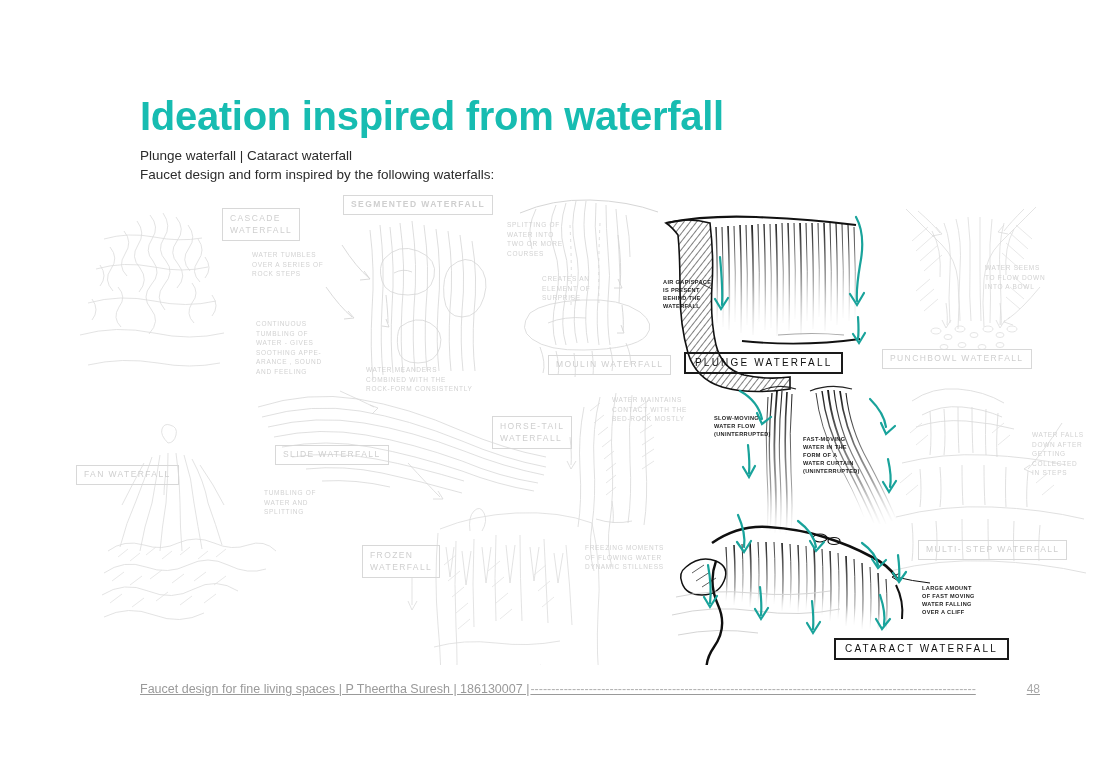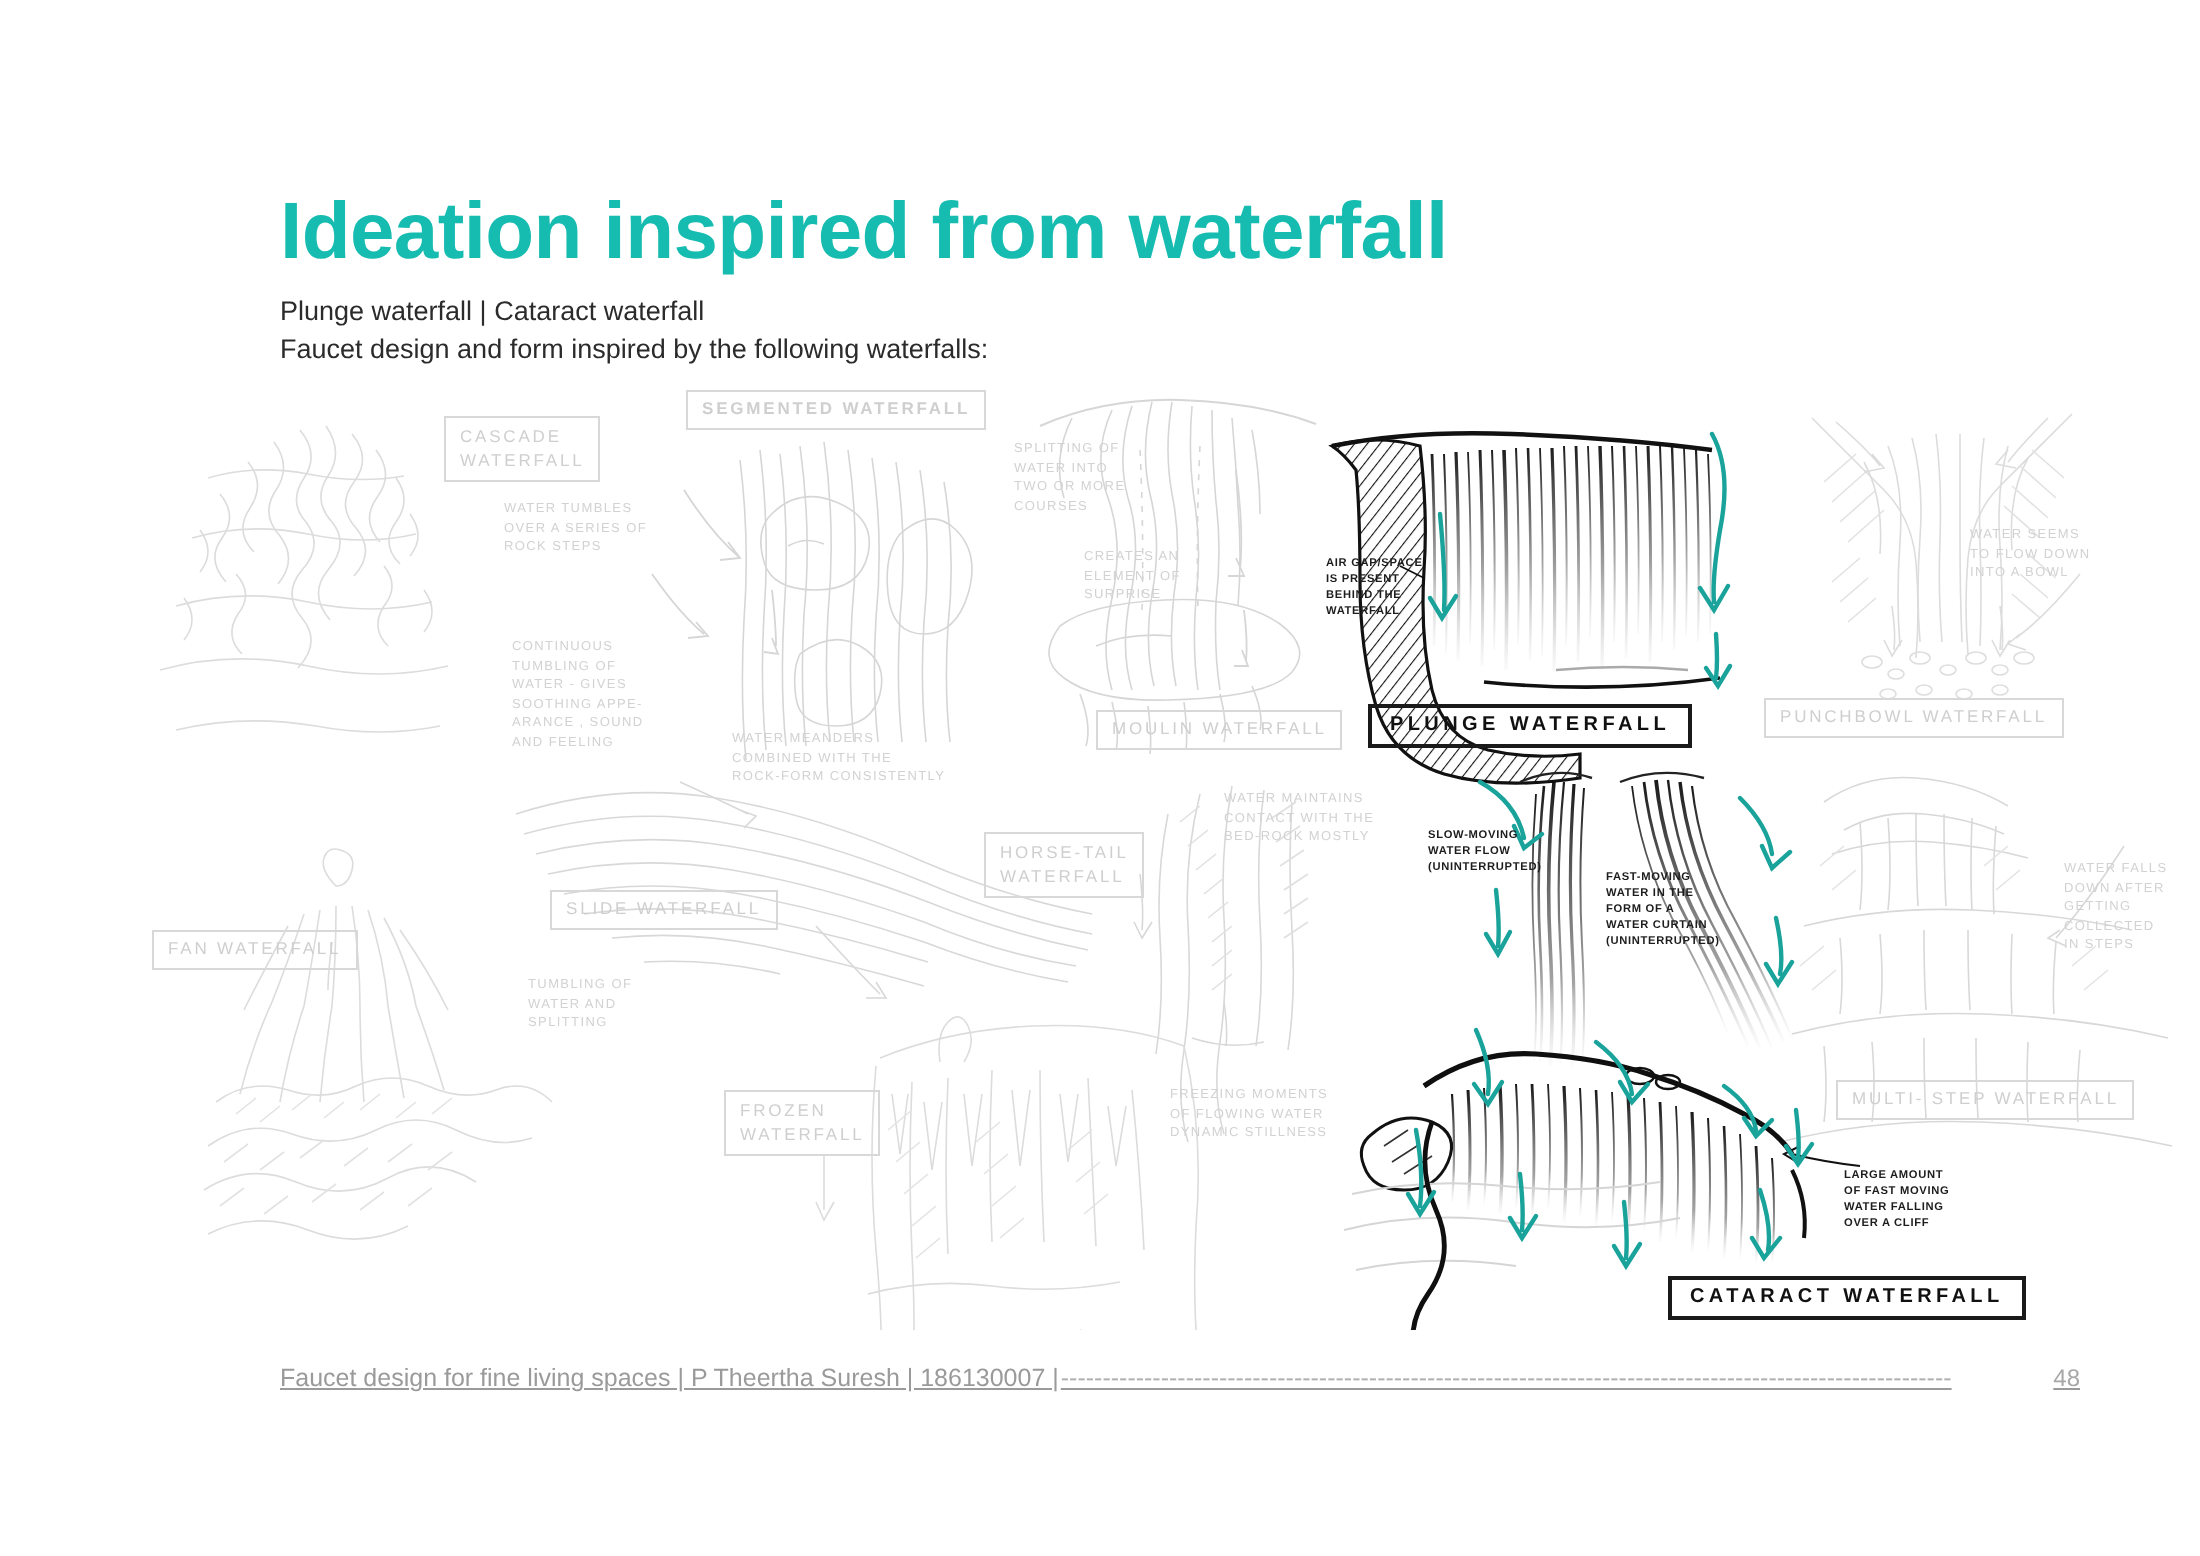--- a/index.html
+++ b/index.html
@@ -52,21 +52,21 @@
     border:1px solid #d8d8d8;
     color:#cfcfcf;
     padding:3px 7px 4px 7px;
     font-size:8.5px;
     line-height:11px;
     background:transparent;
   }
   .lbl.two{line-height:12px;}
   .lbl.dark{
     border:2px solid #1a1a1a;color:#111;
-    font-size:10px;letter-spacing:2.2px;font-weight:bold;
+    font-size:10px;letter-spacing:2.2px;font-weight:normal;
     padding:3px 9px 4px 9px;
   }
   .note{
     position:absolute;
     font-size:6.5px;line-height:9.5px;
     letter-spacing:0.7px;
     color:#d2d2d2;
     white-space:pre-line;
     font-family:"Liberation Sans", sans-serif;
   }

